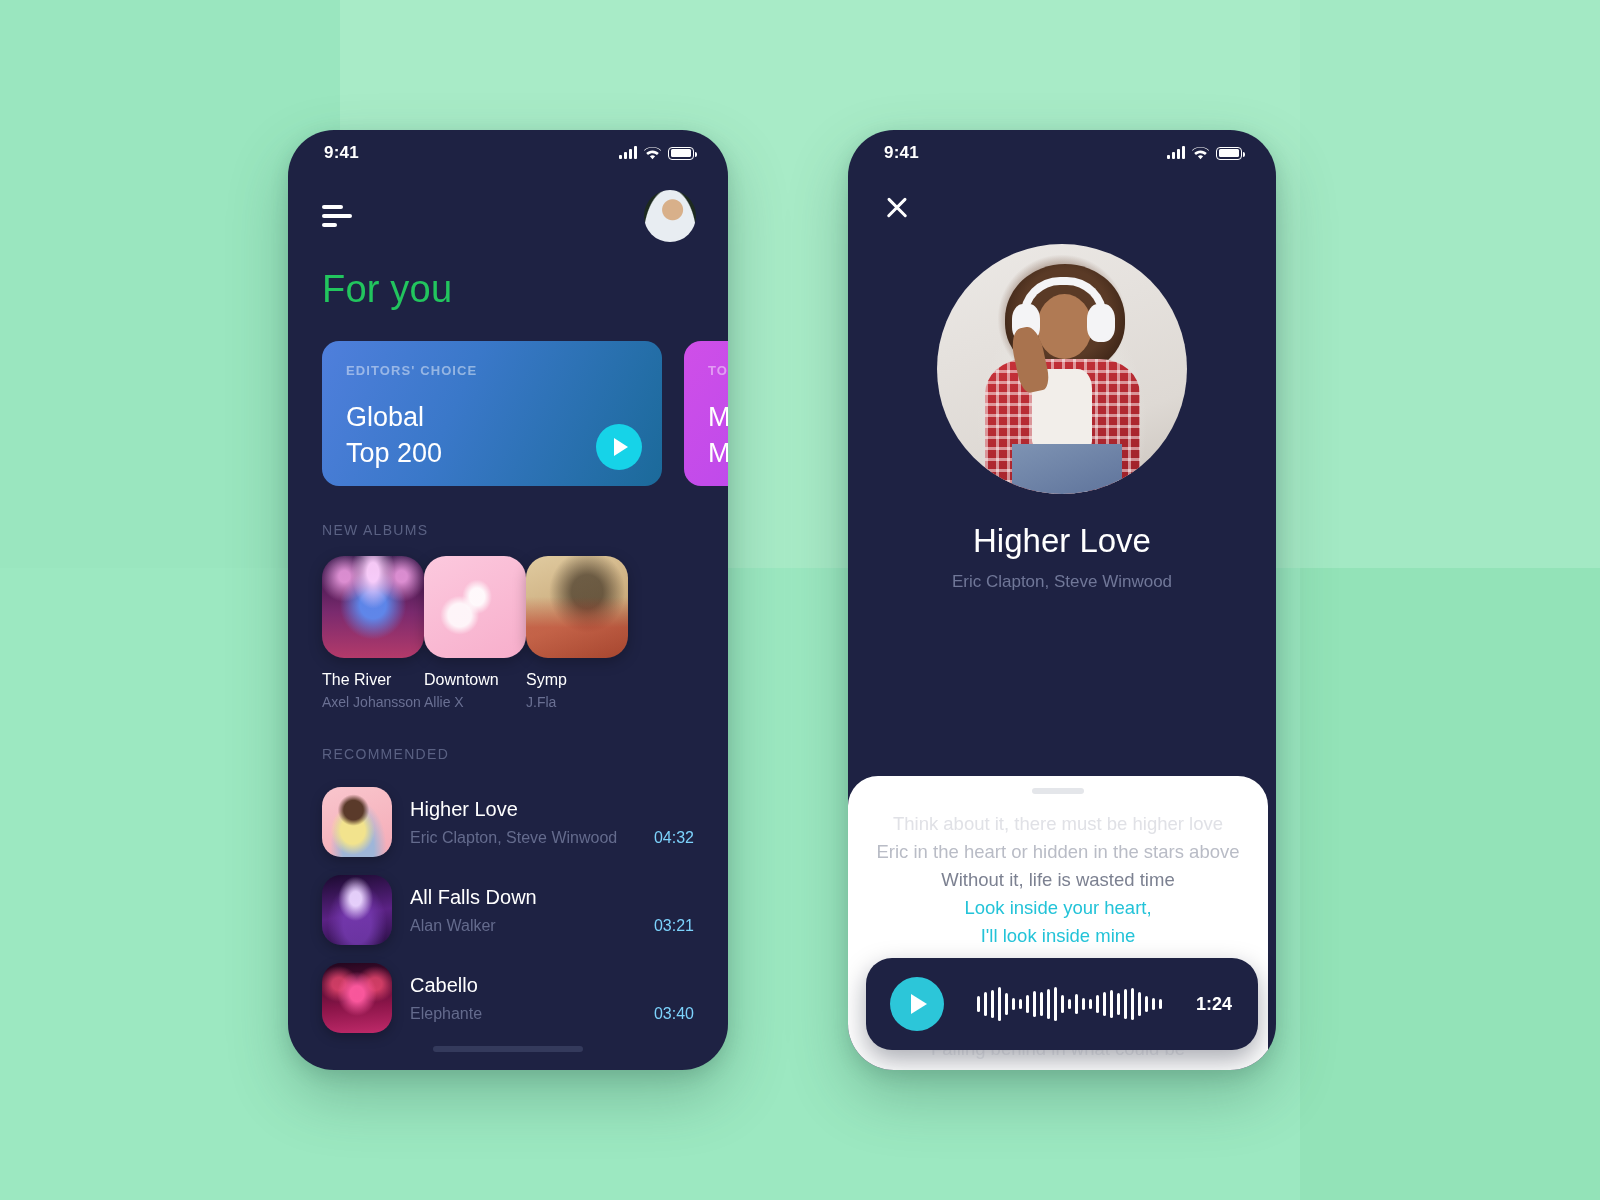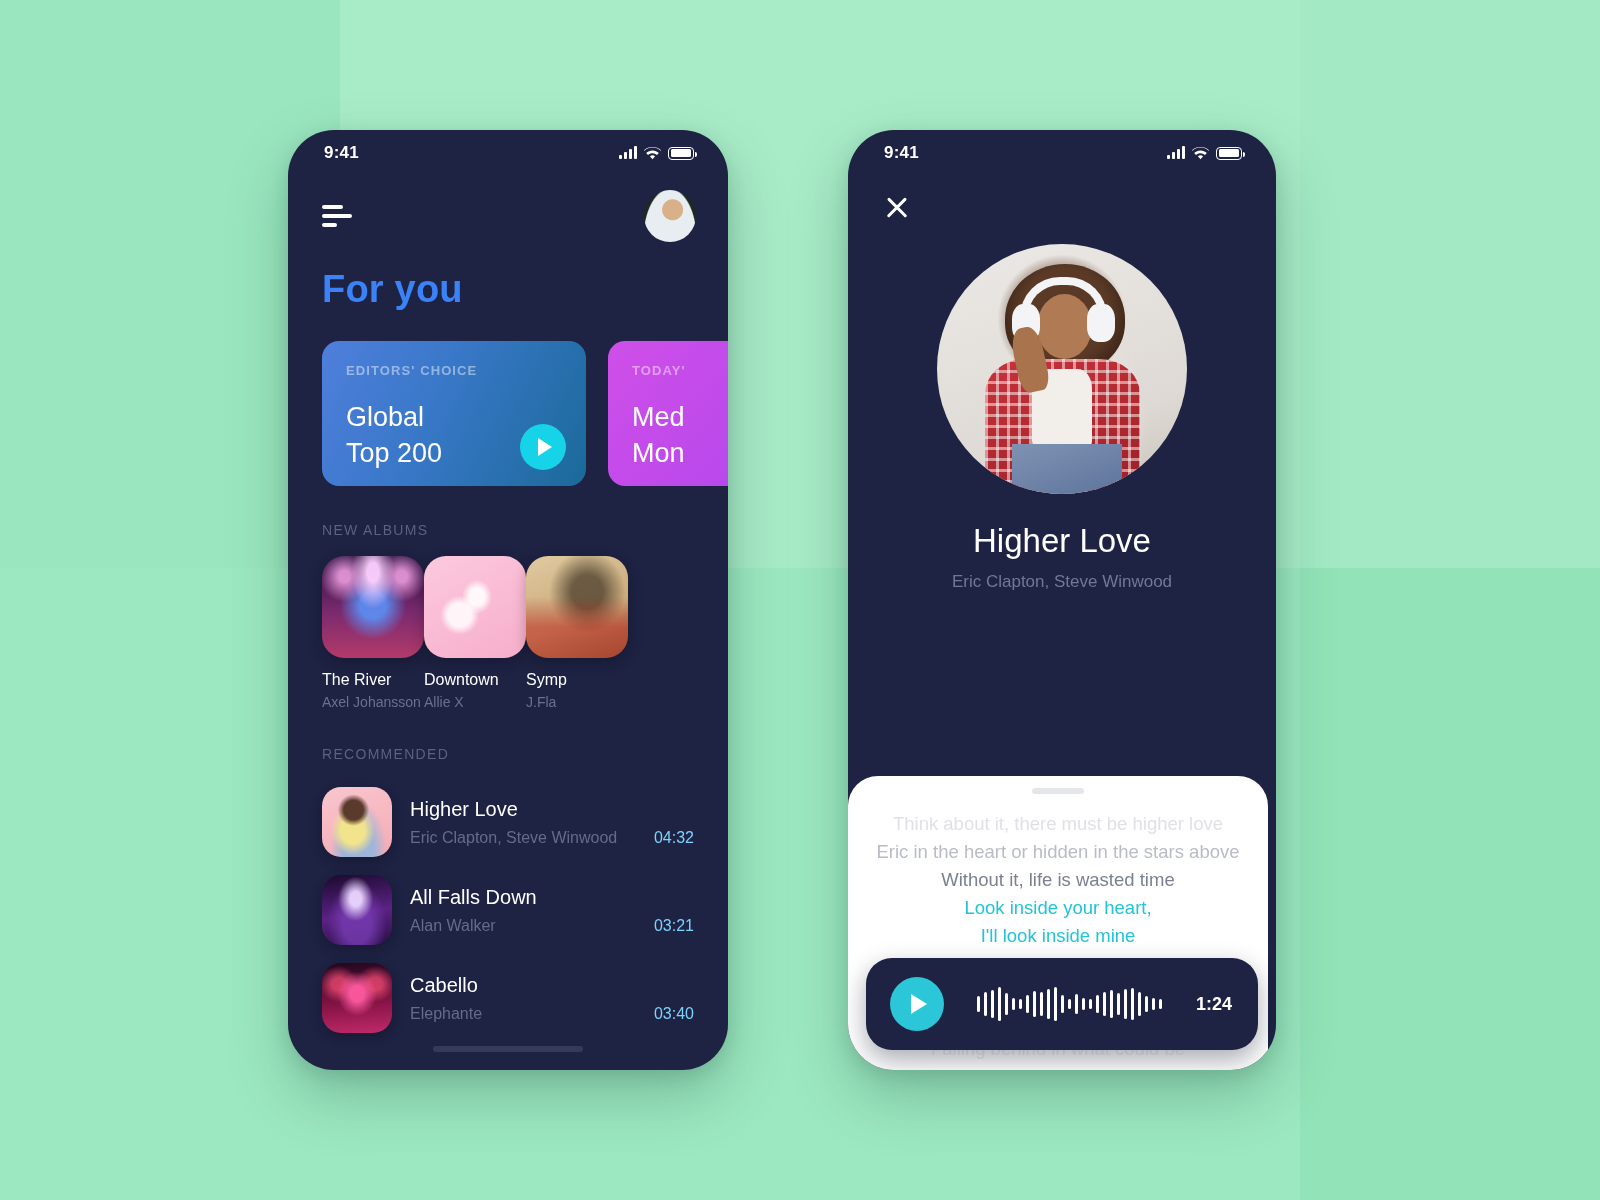--- a/index.html
+++ b/index.html
@@ -70,29 +70,29 @@
     width: 52px; height: 52px; border-radius: 50%;
     background:
       radial-gradient(circle at 55% 38%, #d8b08a 0 10px, transparent 11px),
       radial-gradient(ellipse at 50% 95%, #e8edf2 0 26px, transparent 27px),
       radial-gradient(circle at 50% 55%, #1d2a20 0 30px, transparent 31px),
       linear-gradient(160deg, #2b4030, #121d16);
     background-size: cover;
     overflow: hidden; position: relative;
   }
   .page-title {
-    color: #3b82f6; font-size: 38px; font-weight: 700;
+    color: #22c55e; font-size: 38px; font-weight: 400;
     padding: 26px 34px 0 34px; letter-spacing: .2px;
   }
 
   
   .cards-row { display: flex; gap: 22px; padding: 30px 0 0 34px; }
   .feat-card {
     border-radius: 17px; flex: 0 0 auto;
-    width: 264px; height: 145px;
+    width: 340px; height: 145px;
     padding: 22px 24px 0 24px;
     position: relative; overflow: hidden;
   }
   .feat-blue { background: linear-gradient(115deg, #4f7fdc 0%, #3a78c9 40%, #1b6a9a 100%); }
   .feat-purple { background: linear-gradient(130deg, #cf4fe8 0%, #a843ee 100%); width: 300px; }
   .feat-kicker {
     font-size: 13px; font-weight: 600; letter-spacing: 1.1px;
     color: rgba(255,255,255,0.45);
   }
   .feat-title {

